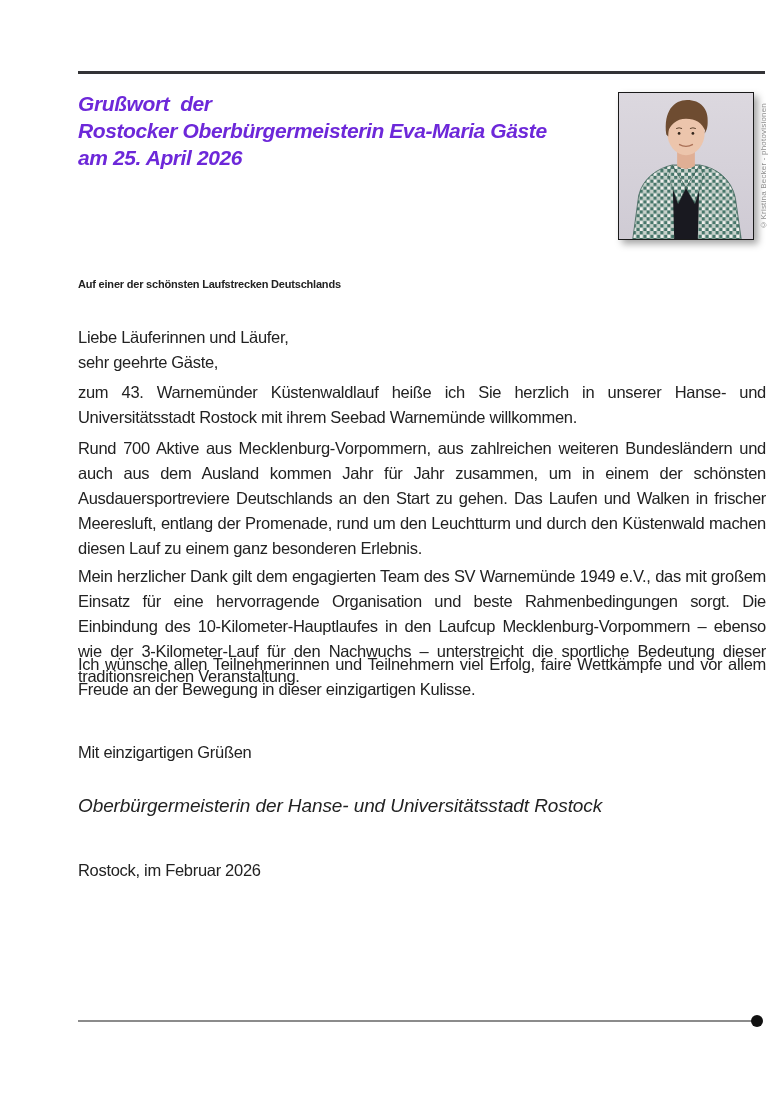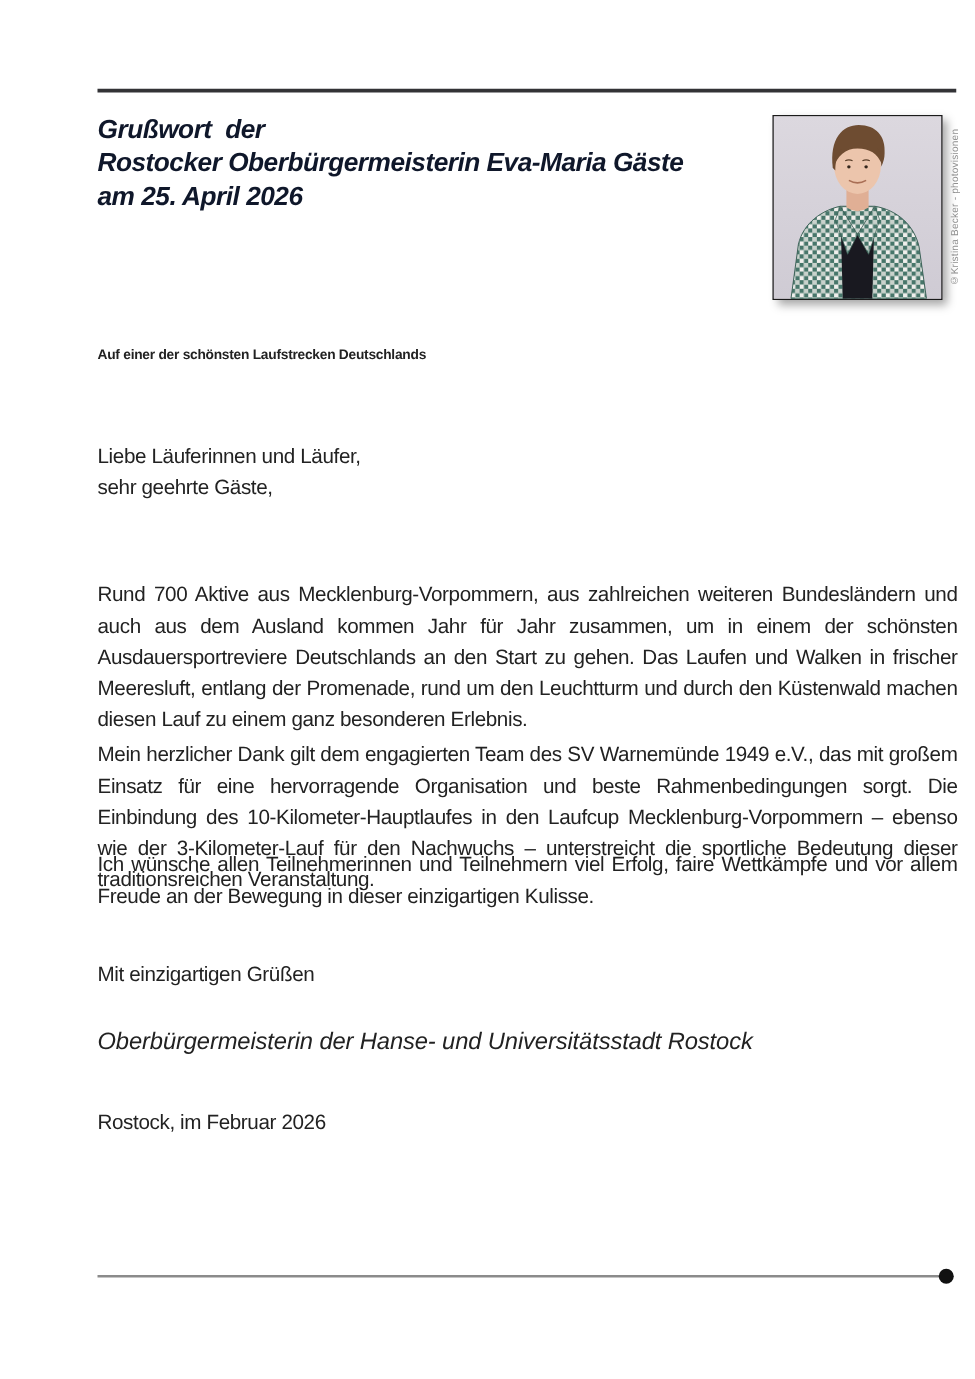--- a/index.html
+++ b/index.html
@@ -10,21 +10,21 @@
     overflow:hidden;
     font-family:"Liberation Sans", sans-serif;
     color:#222222;
   }
   .rule-top{
     position:absolute;left:78px;top:71px;width:687px;height:3px;
     background:#333336;
   }
   .doc-title{
     position:absolute;left:78px;top:90px;width:540px;
-    color:#0f172a;
+    color:#6d28d9;
     font-size:21px;line-height:27px;
     font-weight:bold;font-style:italic;
     letter-spacing:-0.4px;
   }
   .doc-title .t-line{white-space:pre-wrap;}
   .photo-frame{
     position:absolute;left:618px;top:92px;width:136px;height:148px;
     border:1.5px solid #1a1a1a;
     box-sizing:border-box;
     background:#d8d4da;
@@ -45,21 +45,20 @@
   }
   .sub-heading{
     position:absolute;left:78px;top:272px;width:688px;
     font-size:11px;font-weight:bold;line-height:25px;
     letter-spacing:-0.2px;
   }
   .txt{
     position:absolute;left:78px;width:688px;
     font-size:16.5px;line-height:25px;
     letter-spacing:-0.3px;
-    margin-top:28px;
   }
   .justified{text-align:justify;}
   .salutation{top:325px;}
   .para-1{top:380px;}
   .para-2{top:436px;}
   .para-3{top:564px;}
   .para-4{top:652px;}
   .closing{top:740px;}
   .sig-name{top:772px;}
   .sig-role{
@@ -133,20 +132,21 @@
     <span>©Kristina Becker - photovisionen</span>
   </div>
 
   <div class="sub-heading">Auf einer der schönsten Laufstrecken Deutschlands</div>
 
   <div class="txt salutation">
     <div>Liebe Läuferinnen und Läufer,</div>
     <div>sehr geehrte Gäste,</div>
   </div>
 
+  <div class="txt justified para-1">zum 43. Warnemünder Küstenwaldlauf heiße ich Sie herzlich in unserer Hanse- und Universitätsstadt Rostock mit ihrem Seebad Warnemünde willkommen.</div>
   <div class="txt justified para-2">Rund 700 Aktive aus Mecklenburg-Vorpommern, aus zahlreichen weiteren Bundesländern und auch aus dem Ausland kommen Jahr für Jahr zusammen, um in einem der schönsten Ausdauersportreviere Deutschlands an den Start zu gehen. Das Laufen und Walken in frischer Meeresluft, entlang der Promenade, rund um den Leuchtturm und durch den Küstenwald machen diesen Lauf zu einem ganz besonderen Erlebnis.</div>
   <div class="txt justified para-3">Mein herzlicher Dank gilt dem engagierten Team des SV Warnemünde 1949 e.V., das mit großem Einsatz für eine hervorragende Organisation und beste Rahmenbedingungen sorgt. Die Einbindung des 10-Kilometer-Hauptlaufes in den Laufcup Mecklenburg-Vorpommern – ebenso wie der 3-Kilometer-Lauf für den Nachwuchs – unterstreicht die sportliche Bedeutung dieser traditionsreichen Veranstaltung.</div>
   <div class="txt justified para-4">Ich wünsche allen Teilnehmerinnen und Teilnehmern viel Erfolg, faire Wettkämpfe und vor allem Freude an der Bewegung in dieser einzigartigen Kulisse.</div>
 
   <div class="txt closing">Mit einzigartigen Grüßen</div>
   <div class="txt sig-role">Oberbürgermeisterin der Hanse- und Universitätsstadt Rostock</div>
   <div class="txt dateline">Rostock, im Februar 2026</div>
 
   <div class="rule-bottom"></div>
   <div class="end-dot"></div>

